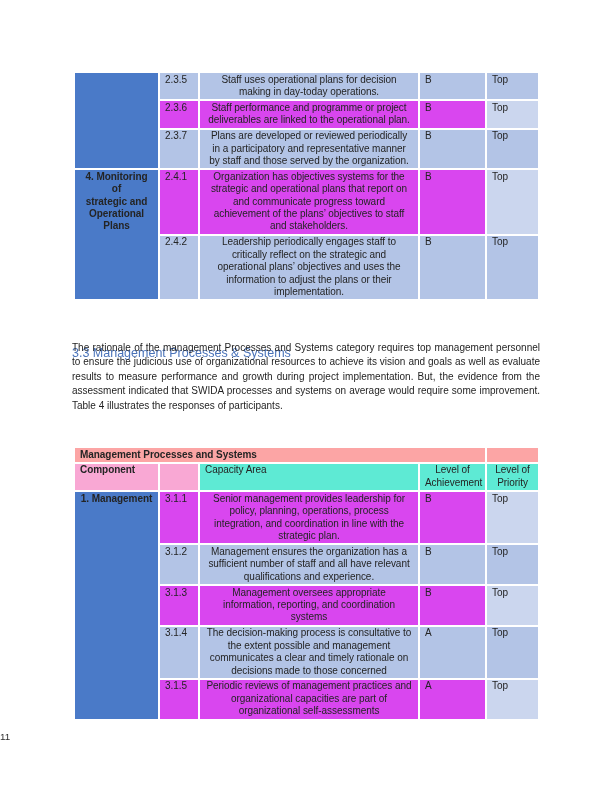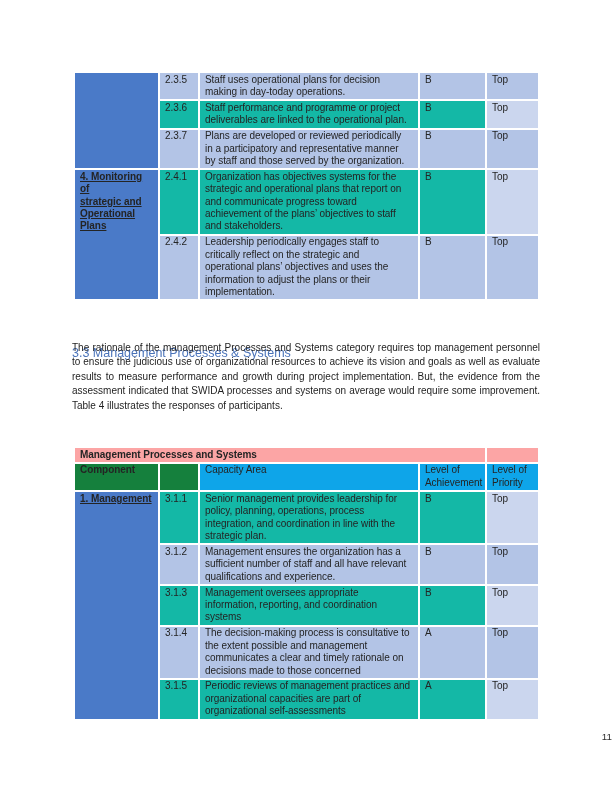--- a/index.html
+++ b/index.html
@@ -7,51 +7,51 @@
     position:relative; width:612px; height:792px; background:#ffffff;
     font-family:"Liberation Sans", sans-serif; overflow:hidden;
   }
   
   table.assess { border-collapse:collapse; table-layout:fixed; width:467px; }
   table.assess td {
     border:2.5px solid #ffffff; vertical-align:top;
     padding:0.5px 5px 1px 5px; font-size:10px; line-height:12.4px;
     color:#242424; letter-spacing:-0.05px; overflow:hidden;margin-top:12px;
   }
-  .pre { white-space:pre-line; }
+  .pre { white-space:pre-line;text-align:center; }
   td.comp {
     background:#4A7AC8; color:#ffffff; font-weight:bold;
-    padding-left:4px; padding-right:2px;text-decoration:underline;
+    padding-left:4px; padding-right:2px;
   }
   tr.dark td.code, tr.dark td.cap, tr.dark td.ach, tr.dark td.pri { background:#B3C4E6; }
-  tr.light td.code, tr.light td.cap, tr.light td.ach { background:#14b8a6; }
+  tr.light td.code, tr.light td.cap, tr.light td.ach { background:#d946ef; }
   tr.light td.pri { background:#CBD6EE; }
   td.title-span, td.title-end {
     background:#fca5a5; color:#ffffff; font-weight:bold; font-size:9.7px;
   }
-  td.hcomp { background:#15803d; color:#ffffff; font-weight:bold; }
-  td.hlight { background:#0ea5e9; color:#262626; }
+  td.hcomp { background:#f9a8d4; color:#ffffff; font-weight:bold; }
+  td.hlight { background:#5eead4; color:#262626; }
   
   .top-table   { position:absolute; left:73px;  top:71px; }
   .heading {
     position:absolute; left:72px; top:320px; width:468px;
     font-size:12.5px; line-height:16px; font-weight:400; color:#4A73B9;margin-top:25px;
   }
   .paragraph {
     position:absolute; left:72px; top:341px; width:468px;
     font-size:10px; line-height:14.4px; color:#1e1e1e; text-align:justify;
   }
   .caption {
     position:absolute; left:72px; top:427px; width:468px;
     font-size:8.4px; font-style:italic; color:#595959;
   }
   .bottom-table { position:absolute; left:73px; top:446px; }
   .page-number {
     position:absolute; left:0; top:731px; width:612px;
-    text-align:right; font-size:9.8px; color:#2e2e2e;
+    text-align:left; font-size:9.8px; color:#2e2e2e;
   }
 </style>
 </head>
 <body>
 
 <div class="page">
 
   <table class="assess top-table">
     <colgroup>
       <col style="width:85px">

